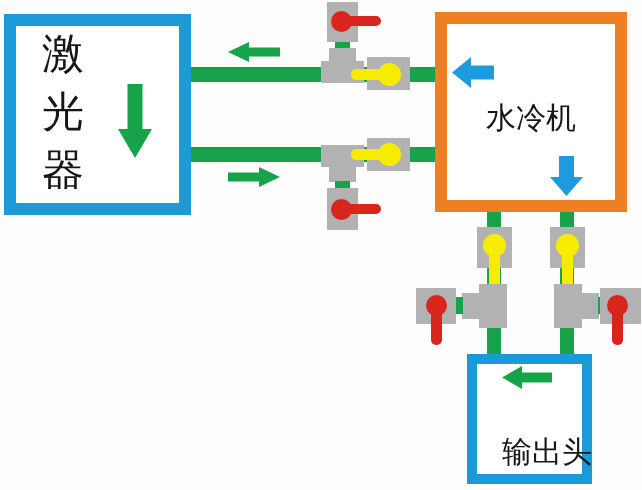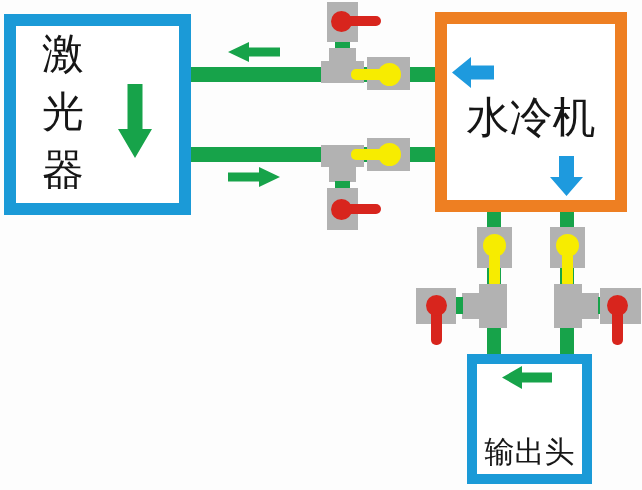--- a/index.html
+++ b/index.html
@@ -46,21 +46,21 @@
     white-space: nowrap;
   }
   .label.vertical {
     white-space: normal;
     word-break: break-all;
     width: 46px;
     font-size: 42px;
     line-height: 58px;
     letter-spacing: 0;
   }
-  .label.big { font-size: 43px; line-height: 45px; }
+  .label.big { font-size: 30px; line-height: 45px; }
   .label.med { font-size: 30px; line-height: 36px; text-align: center; }
 </style>
 </head>
 <body>
 
 <div id="stage">
 
   <div class="pipe" style="left:183px; top:67px; width:260px; height:15px;"></div>
   <div class="pipe" style="left:183px; top:147px; width:260px; height:15px;"></div>
 
@@ -79,21 +79,21 @@
     <polygon points="0,15.5 19,0 19,8.5 42,8.5 42,22.5 19,22.5 19,31"></polygon>
   </svg>
   <svg class="arrow blue" style="left:550px; top:156px;" width="33" height="40" viewBox="0 0 33 40">
     <polygon points="16.5,40 0,21 9,21 9,0 24,0 24,21 33,21"></polygon>
   </svg>
 
   <div class="box blue thin" style="left:467px; top:354px; width:125px; height:130px;"></div>
   <svg class="arrow green" style="left:502px; top:366px;" width="50" height="23" viewBox="0 0 50 23">
     <polygon points="0,11.5 20,0 20,6.5 50,6.5 50,16.5 20,16.5 20,23"></polygon>
   </svg>
-  <div class="label med" style="left:467px; top:434px; width:125px;">输出头</div>
+  <div class="label med" style="left:467px; top:434px; width:125px;text-align:right;">输出头</div>
 
   <svg class="arrow green" style="left:228px; top:42px;" width="52" height="20" viewBox="0 0 52 20">
     <polygon points="0,10 21,0 21,5.5 52,5.5 52,14.5 21,14.5 21,20"></polygon>
   </svg>
   <svg class="arrow green" style="left:228px; top:167px;" width="52" height="20" viewBox="0 0 52 20">
     <polygon points="52,10 31,0 31,5.5 0,5.5 0,14.5 31,14.5 31,20"></polygon>
   </svg>
 
   <div class="part gray" style="left:327px; top:2px; width:31px; height:40px;"></div>
   <div class="part redp bar" style="left:341px; top:16px; width:40px; height:10px;"></div>

